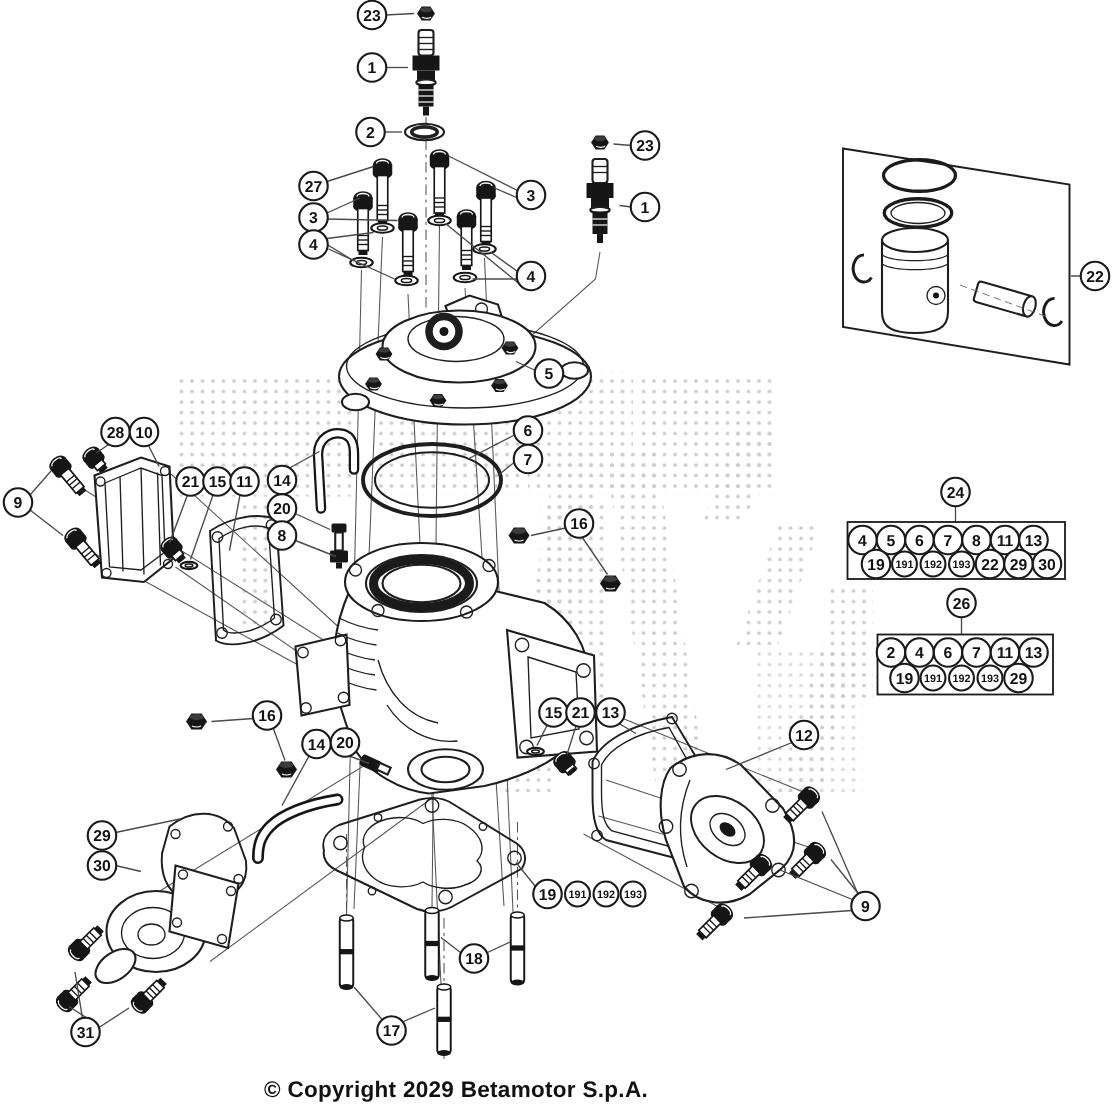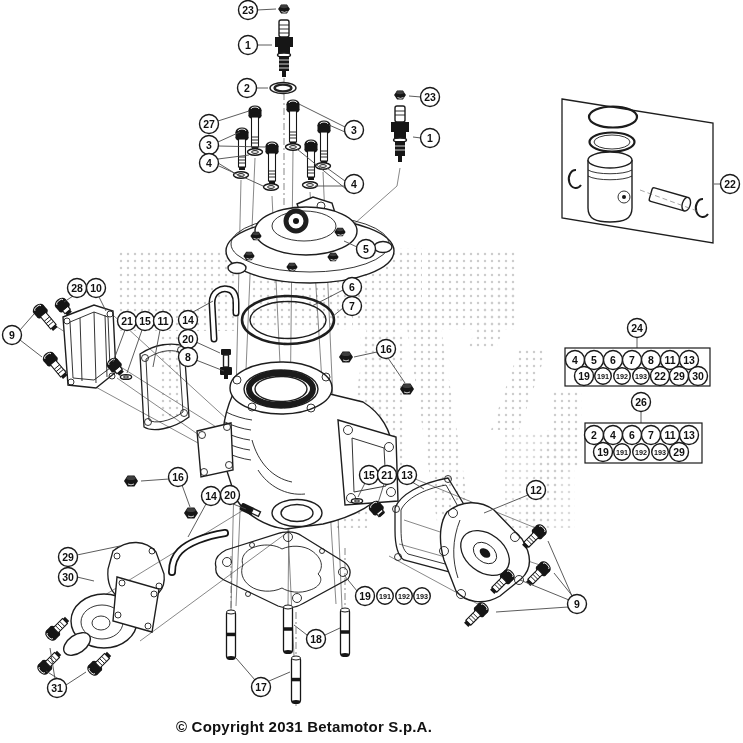--- a/index.html
+++ b/index.html
@@ -776,14 +776,14 @@
           <circle cx="641" cy="452" r="8.3" fill="#fff" stroke="#1a1a1a" stroke-width="1.4"></circle>
           <text x="641" y="452" dy="0.36em" text-anchor="middle" font-size="7.2" font-weight="700" font-family="&quot;Liberation Sans&quot;, sans-serif" fill="#111">192</text>
           <circle cx="660" cy="452" r="8.3" fill="#fff" stroke="#1a1a1a" stroke-width="1.4"></circle>
           <text x="660" y="452" dy="0.36em" text-anchor="middle" font-size="7.2" font-weight="700" font-family="&quot;Liberation Sans&quot;, sans-serif" fill="#111">193</text>
           <circle cx="679" cy="452" r="9.5" fill="#fff" stroke="#1a1a1a" stroke-width="1.4"></circle>
           <text x="679" y="452" dy="0.36em" text-anchor="middle" font-size="10.5" font-weight="700" font-family="&quot;Liberation Sans&quot;, sans-serif" fill="#111">29</text>
         </g>
       </g>
 </svg>
 
-<div class="copyright">© Copyright 2031 Betamotor S.p.A.</div>
+<div class="copyright">© Copyright 2029 Betamotor S.p.A.</div>
 </div>
 
 </body></html>

